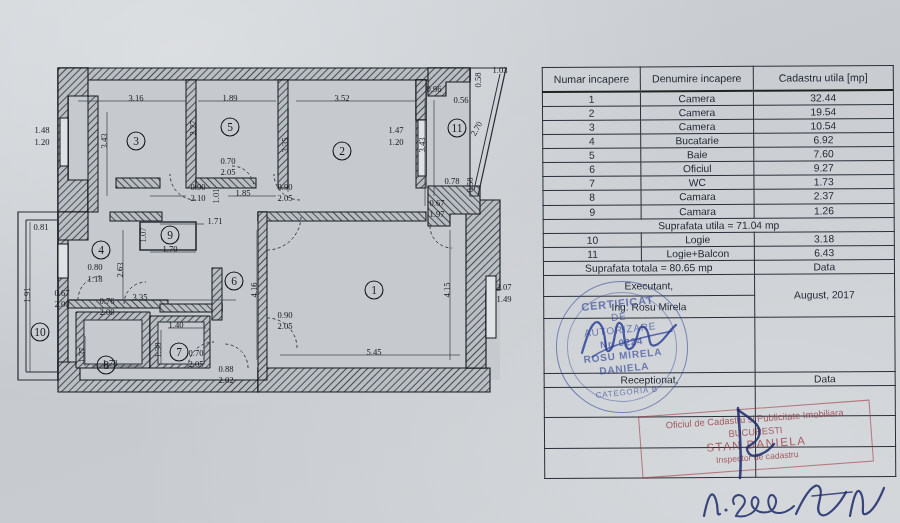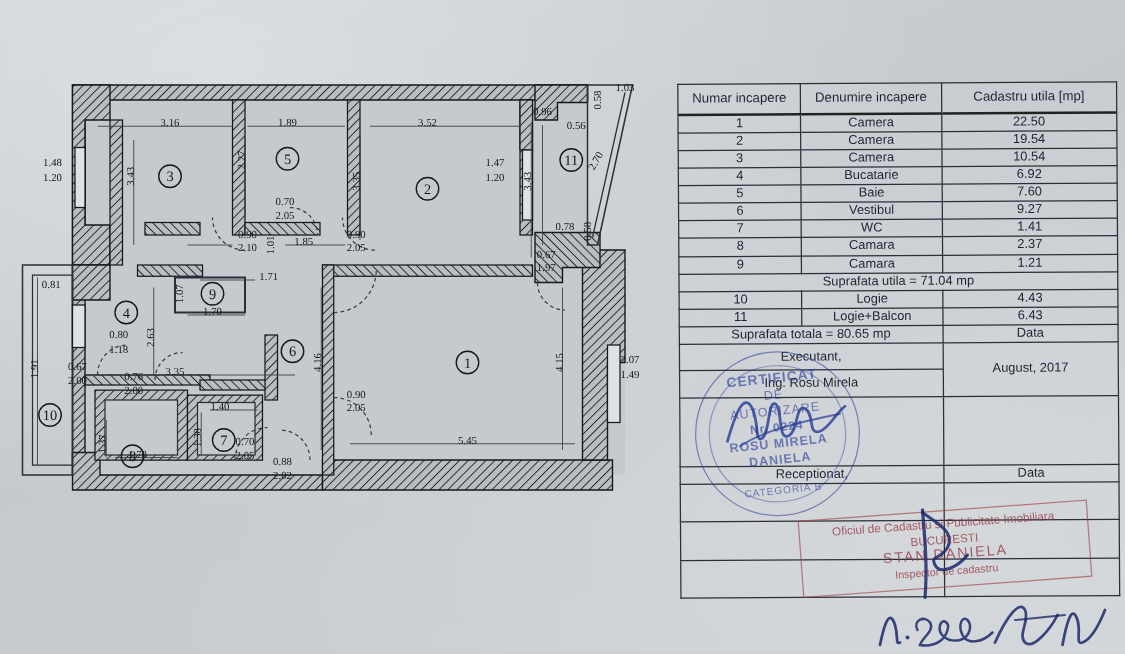--- a/index.html
+++ b/index.html
@@ -313,21 +313,21 @@
         <tr>
           <th style="width:28%">Numar incapere</th>
           <th style="width:32%">Denumire incapere</th>
           <th style="width:40%">Cadastru utila [mp]</th>
         </tr>
       </thead>
       <tbody id="tbody">
           <tr>
             <td>1</td>
             <td class="name">Camera</td>
-            <td>22.50</td>
+            <td>32.44</td>
           </tr>
           <tr>
             <td>2</td>
             <td class="name">Camera</td>
             <td>19.54</td>
           </tr>
           <tr>
             <td>3</td>
             <td class="name">Camera</td>
             <td>10.54</td>
@@ -337,45 +337,45 @@
             <td class="name">Bucatarie</td>
             <td>6.92</td>
           </tr>
           <tr>
             <td>5</td>
             <td class="name">Baie</td>
             <td>7.60</td>
           </tr>
           <tr>
             <td>6</td>
-            <td class="name">Vestibul</td>
+            <td class="name">Oficiul</td>
             <td>9.27</td>
           </tr>
           <tr>
             <td>7</td>
             <td class="name">WC</td>
-            <td>1.41</td>
+            <td>1.73</td>
           </tr>
           <tr>
             <td>8</td>
             <td class="name">Camara</td>
             <td>2.37</td>
           </tr>
           <tr>
             <td>9</td>
             <td class="name">Camara</td>
-            <td>1.21</td>
+            <td>1.26</td>
           </tr>
           <tr>
             <td class="sumrow" colspan="3">Suprafata utila = 71.04 mp</td>
           </tr>
           <tr>
             <td>10</td>
             <td class="name">Logie</td>
-            <td>4.43</td>
+            <td>3.18</td>
           </tr>
           <tr>
             <td>11</td>
             <td class="name">Logie+Balcon</td>
             <td>6.43</td>
           </tr>
           <tr>
             <td class="sumrow" colspan="2">Suprafata totala = 80.65 mp</td>
             <td>Data</td>
           </tr>

